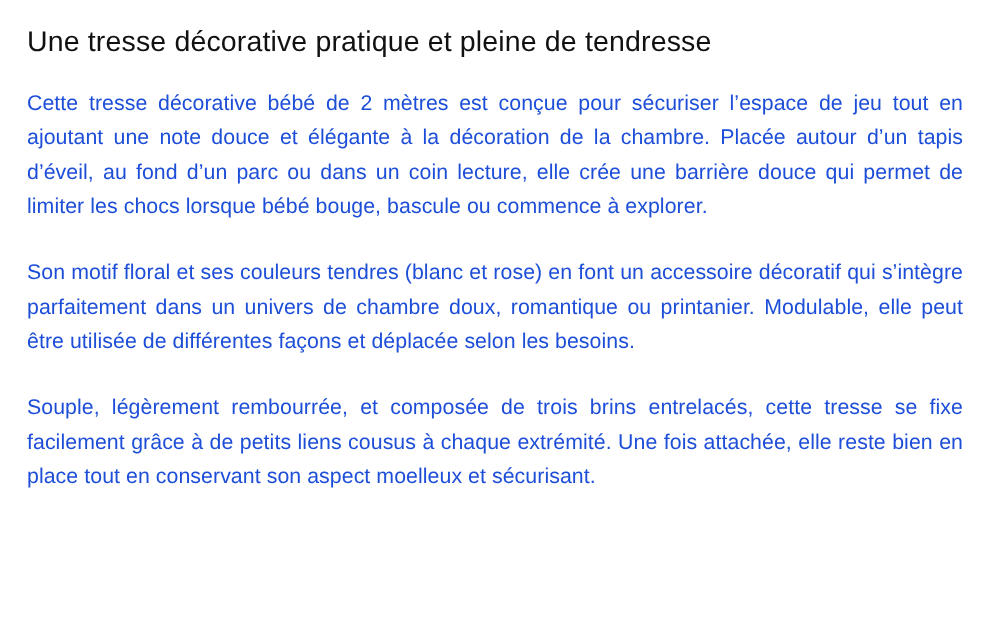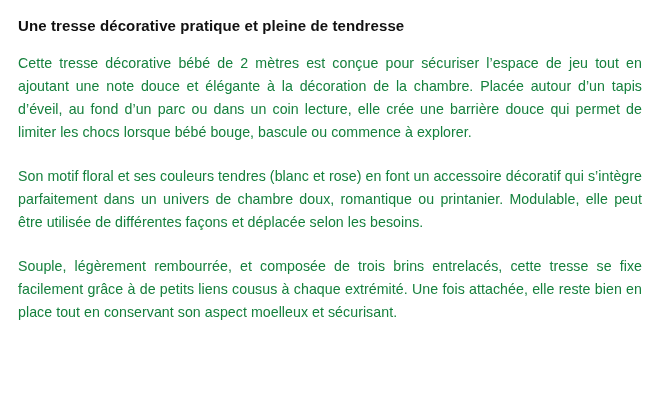--- a/index.html
+++ b/index.html
@@ -15,31 +15,31 @@
     overflow: hidden;
   }
   .page {
     box-sizing: border-box;
     width: 660px;
     height: 414px;
     padding: 10px 18px 0 18px;
     background: #ffffff;
   }
   .doc-title {
-    font-size: 15px;
-    font-weight: bold;
+    font-size: 19px;
+    font-weight: normal;
     color: #111111;
     line-height: 1.35;
     margin: 6px 0 16px 0;
     letter-spacing: 0.1px;
   }
   .doc-paragraph {
     font-size: 14.2px;
     line-height: 1.62;
-    color: #15803d;
+    color: #1d4ed8;
     text-align: justify;
     margin: 0 0 21px 0;
     letter-spacing: 0.05px;
   }
   .doc-paragraph:last-child {
     margin-bottom: 0;
   }
 </style>
 </head>
 <body>

